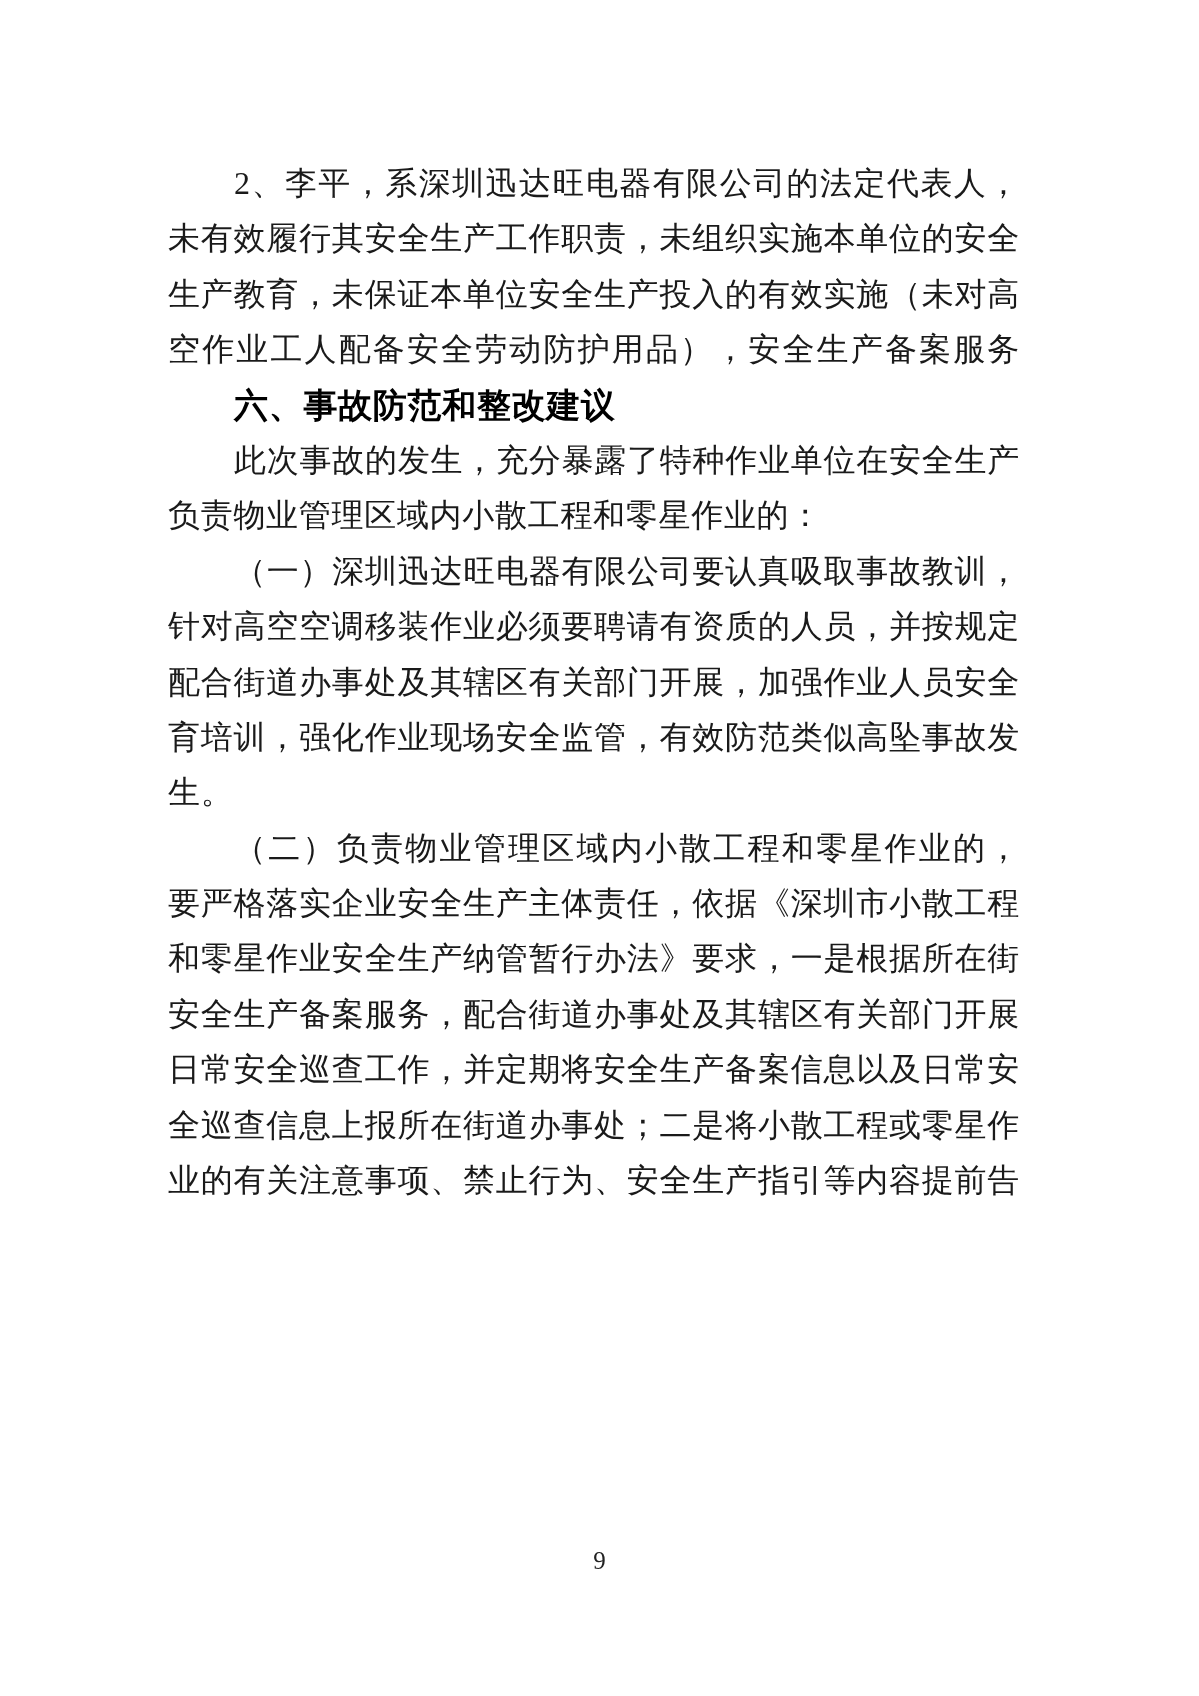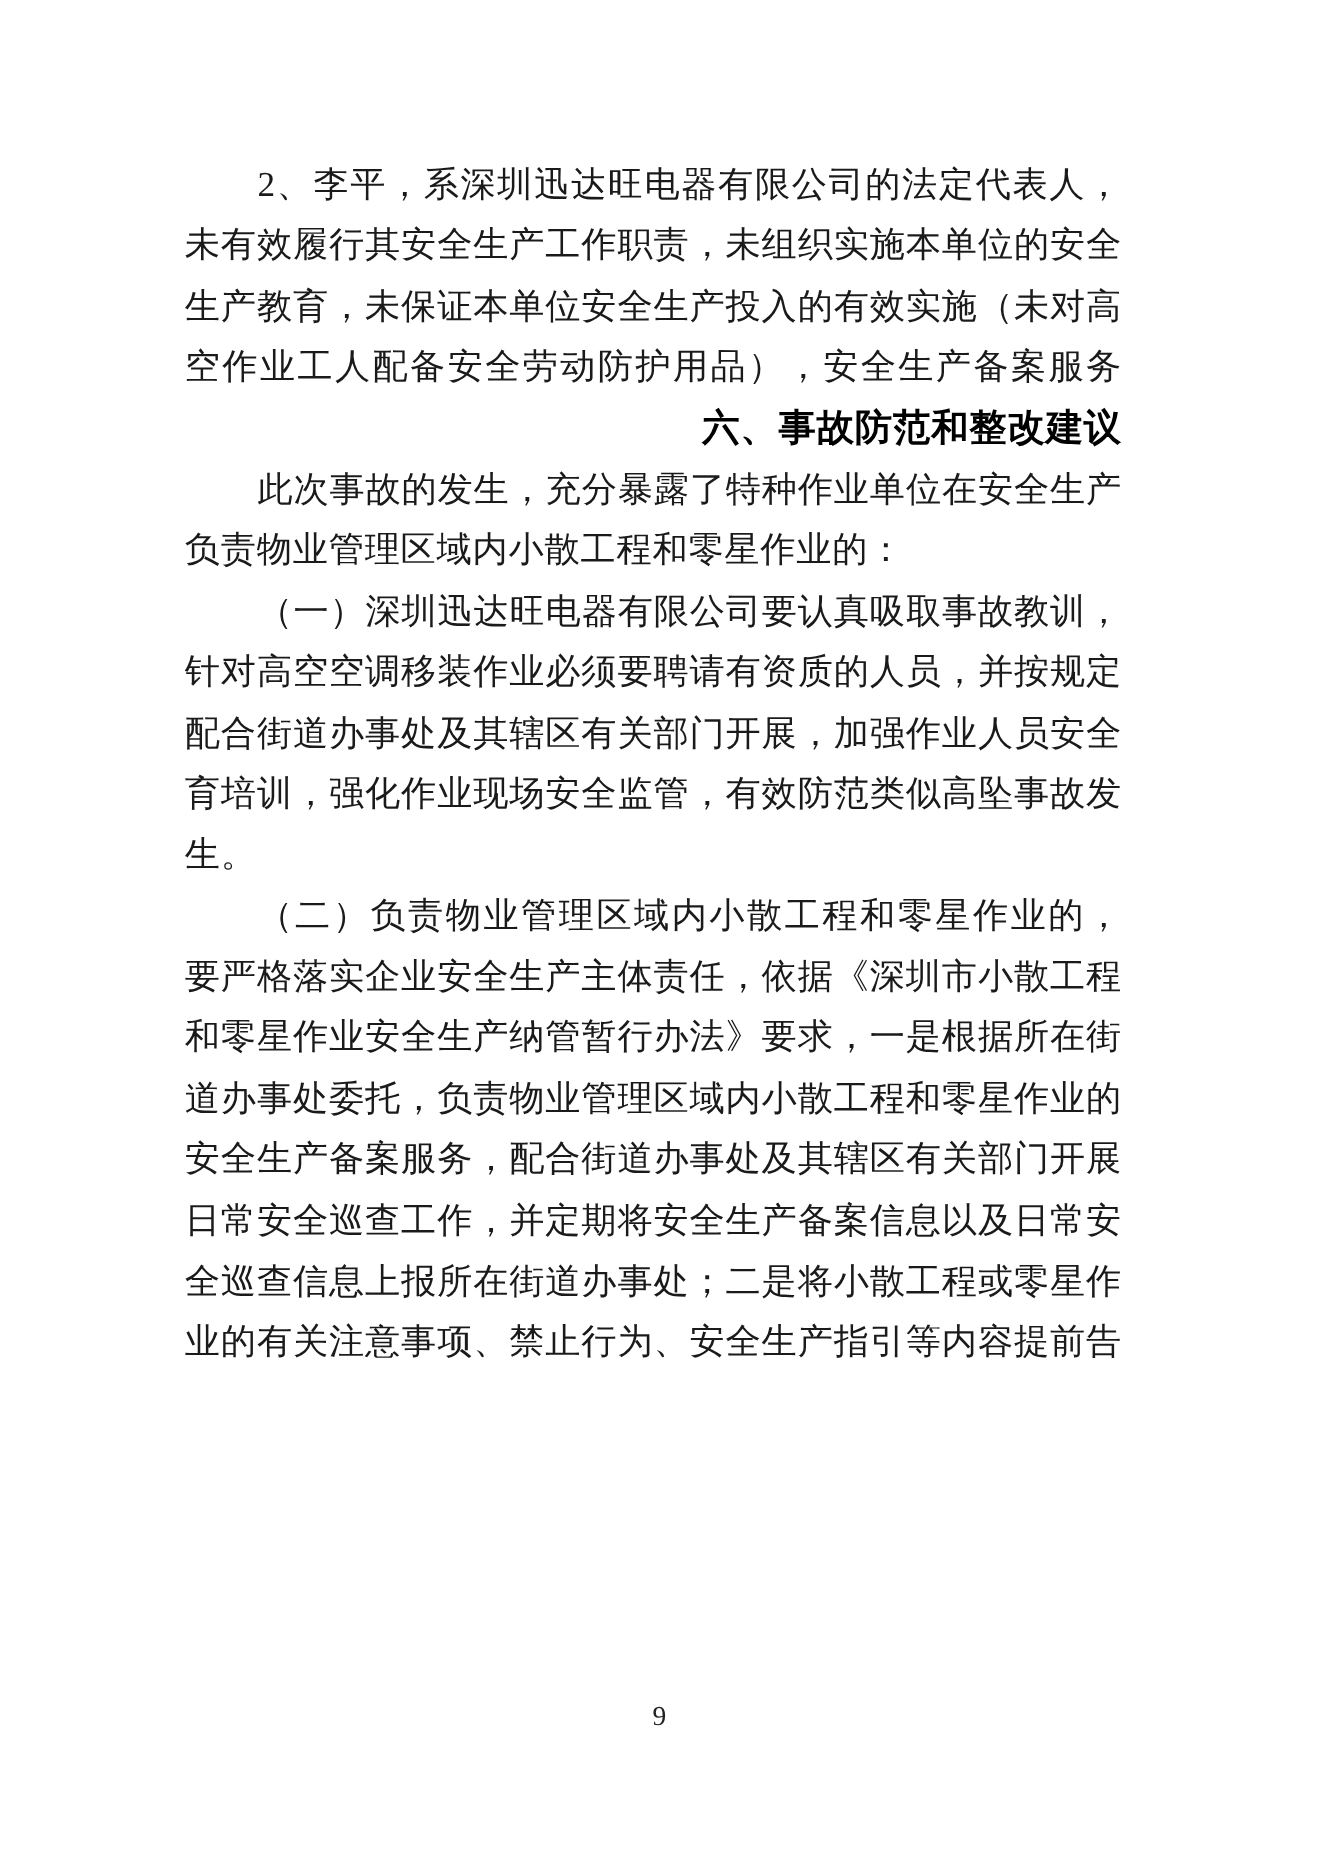--- a/index.html
+++ b/index.html
@@ -10,21 +10,21 @@
   .page {
     position: relative;
     width: 1199px;
     height: 1696px;
     background: #ffffff;
     overflow: hidden;
   }
   .text-block {
     position: absolute;
     left: 168px;
-    top: 140px;
+    top: 156px;
     width: 852px;
   }
   .para {
     margin: 0;
     padding: 0;
   }
   .line {
     height: 55.4px;
     line-height: 55.4px;
     font-family: "Liberation Serif", "DejaVu Serif", serif;
@@ -41,21 +41,21 @@
   }
   .indent {
     text-indent: 66px;
   }
   .heading {
     font-family: "DejaVu Sans", "Liberation Sans", sans-serif;
     font-weight: 700;
     font-size: 34px;
     color: #000000;
     text-indent: 66px;
-    text-align: right;
+    text-align: left;
   }
   .footer {
     position: absolute;
     left: 0;
     top: 1547px;
     width: 100%;
     text-align: center;
   }
   .pagenum {
     font-family: "Liberation Serif", "DejaVu Serif", serif;
@@ -91,21 +91,20 @@
       <div class="line fill">针对高空空调移装作业必须要聘请有资质的人员，并按规定</div>
       <div class="line fill">配合街道办事处及其辖区有关部门开展，加强作业人员安全教</div>
       <div class="line fill">育培训，强化作业现场安全监管，有效防范类似高坠事故发</div>
       <div class="line">生。</div>
     </div>
 
     <div class="para">
       <div class="line indent fill">（二）负责物业管理区域内小散工程和零星作业的，</div>
       <div class="line fill">要严格落实企业安全生产主体责任，依据《深圳市小散工程</div>
       <div class="line fill">和零星作业安全生产纳管暂行办法》要求，一是根据所在街</div>
-      <div class="line fill">道办事处委托，负责物业管理区域内小散工程和零星作业的</div>
       <div class="line fill">安全生产备案服务，配合街道办事处及其辖区有关部门开展</div>
       <div class="line fill">日常安全巡查工作，并定期将安全生产备案信息以及日常安</div>
       <div class="line fill">全巡查信息上报所在街道办事处；二是将小散工程或零星作</div>
       <div class="line fill">业的有关注意事项、禁止行为、安全生产指引等内容提前告</div>
     </div>
 
   </div>
 
   <div class="footer">
     <span class="pagenum">9</span>

